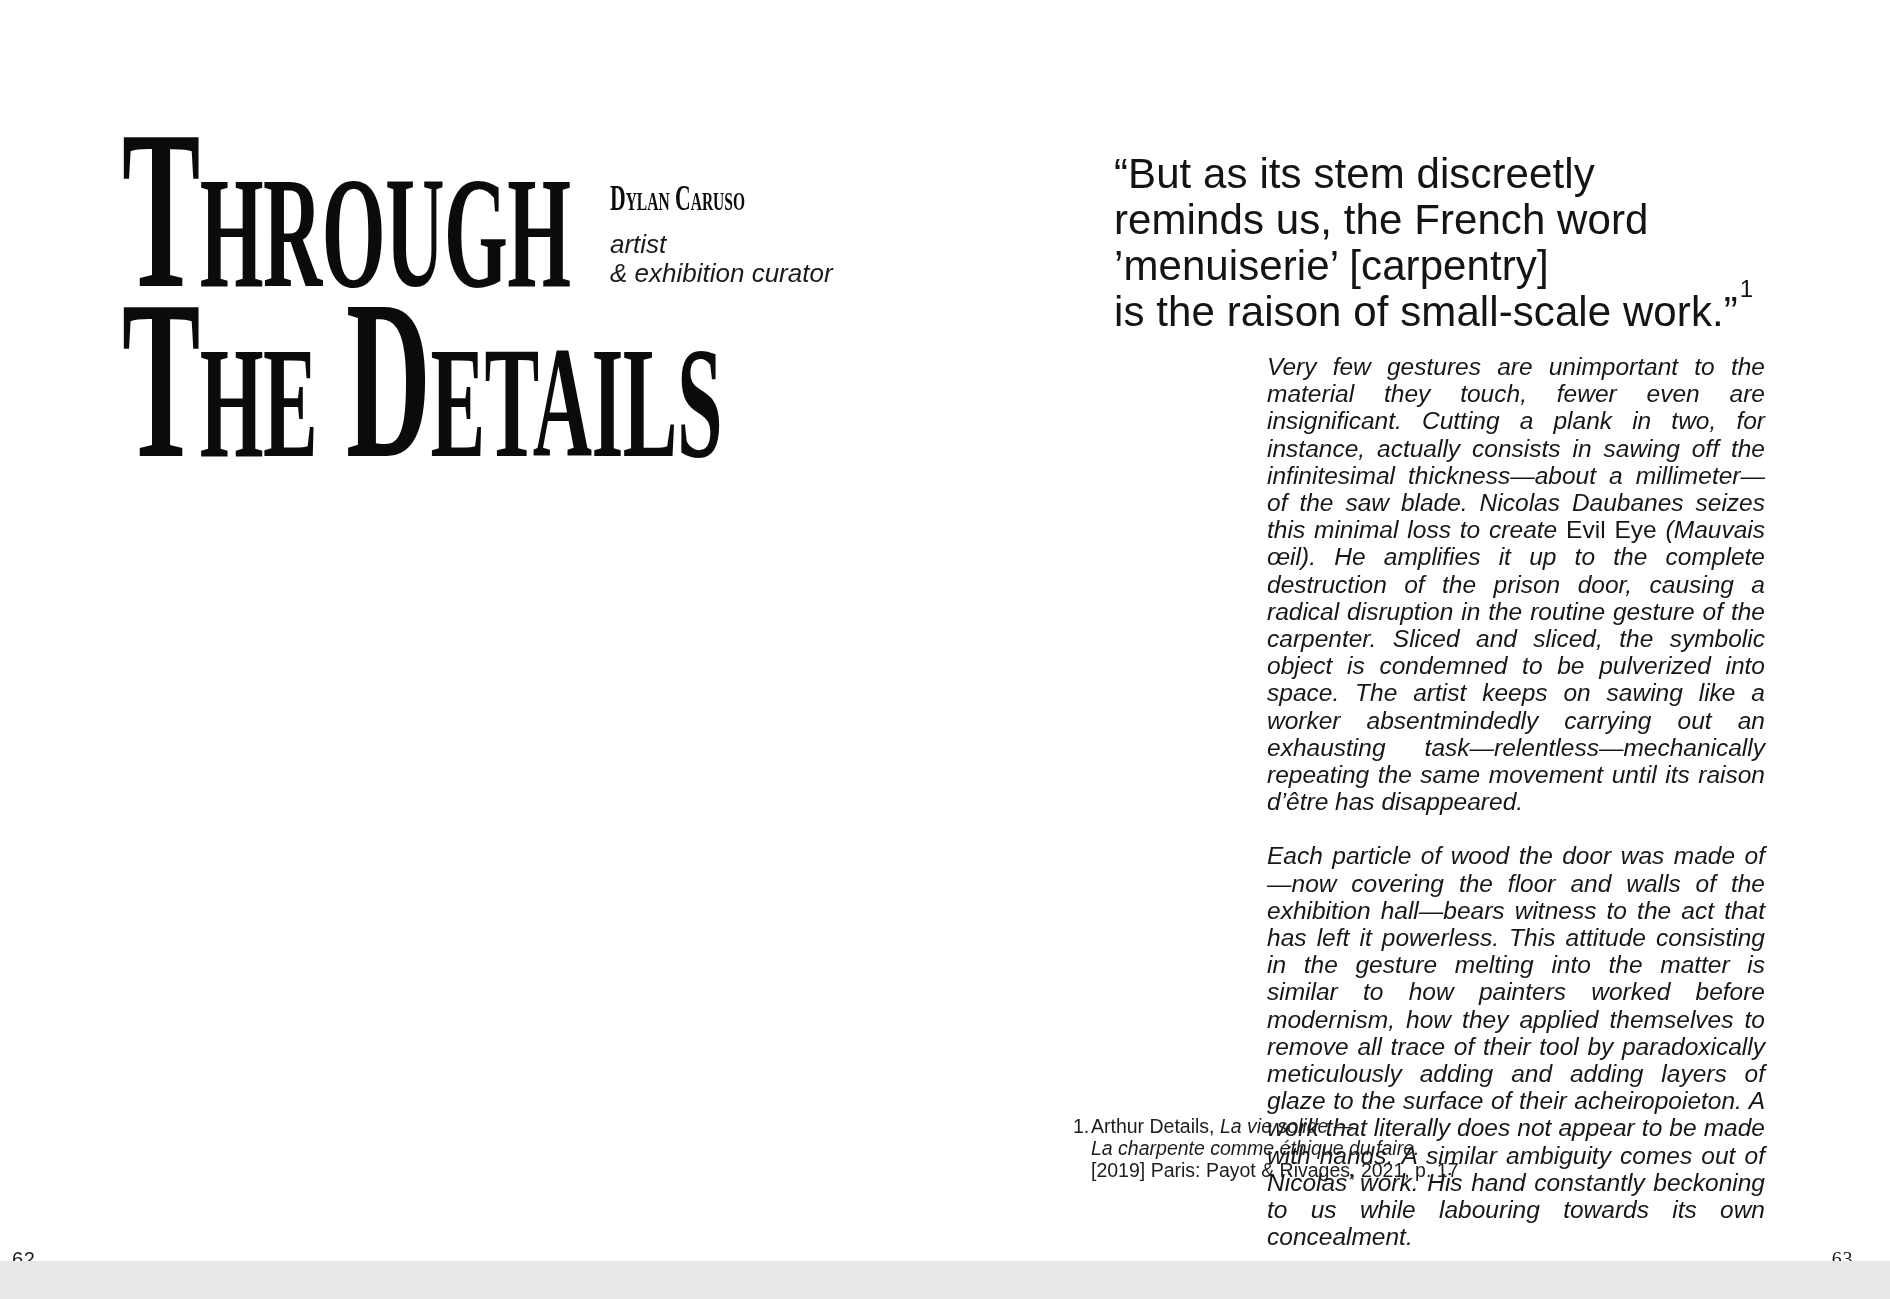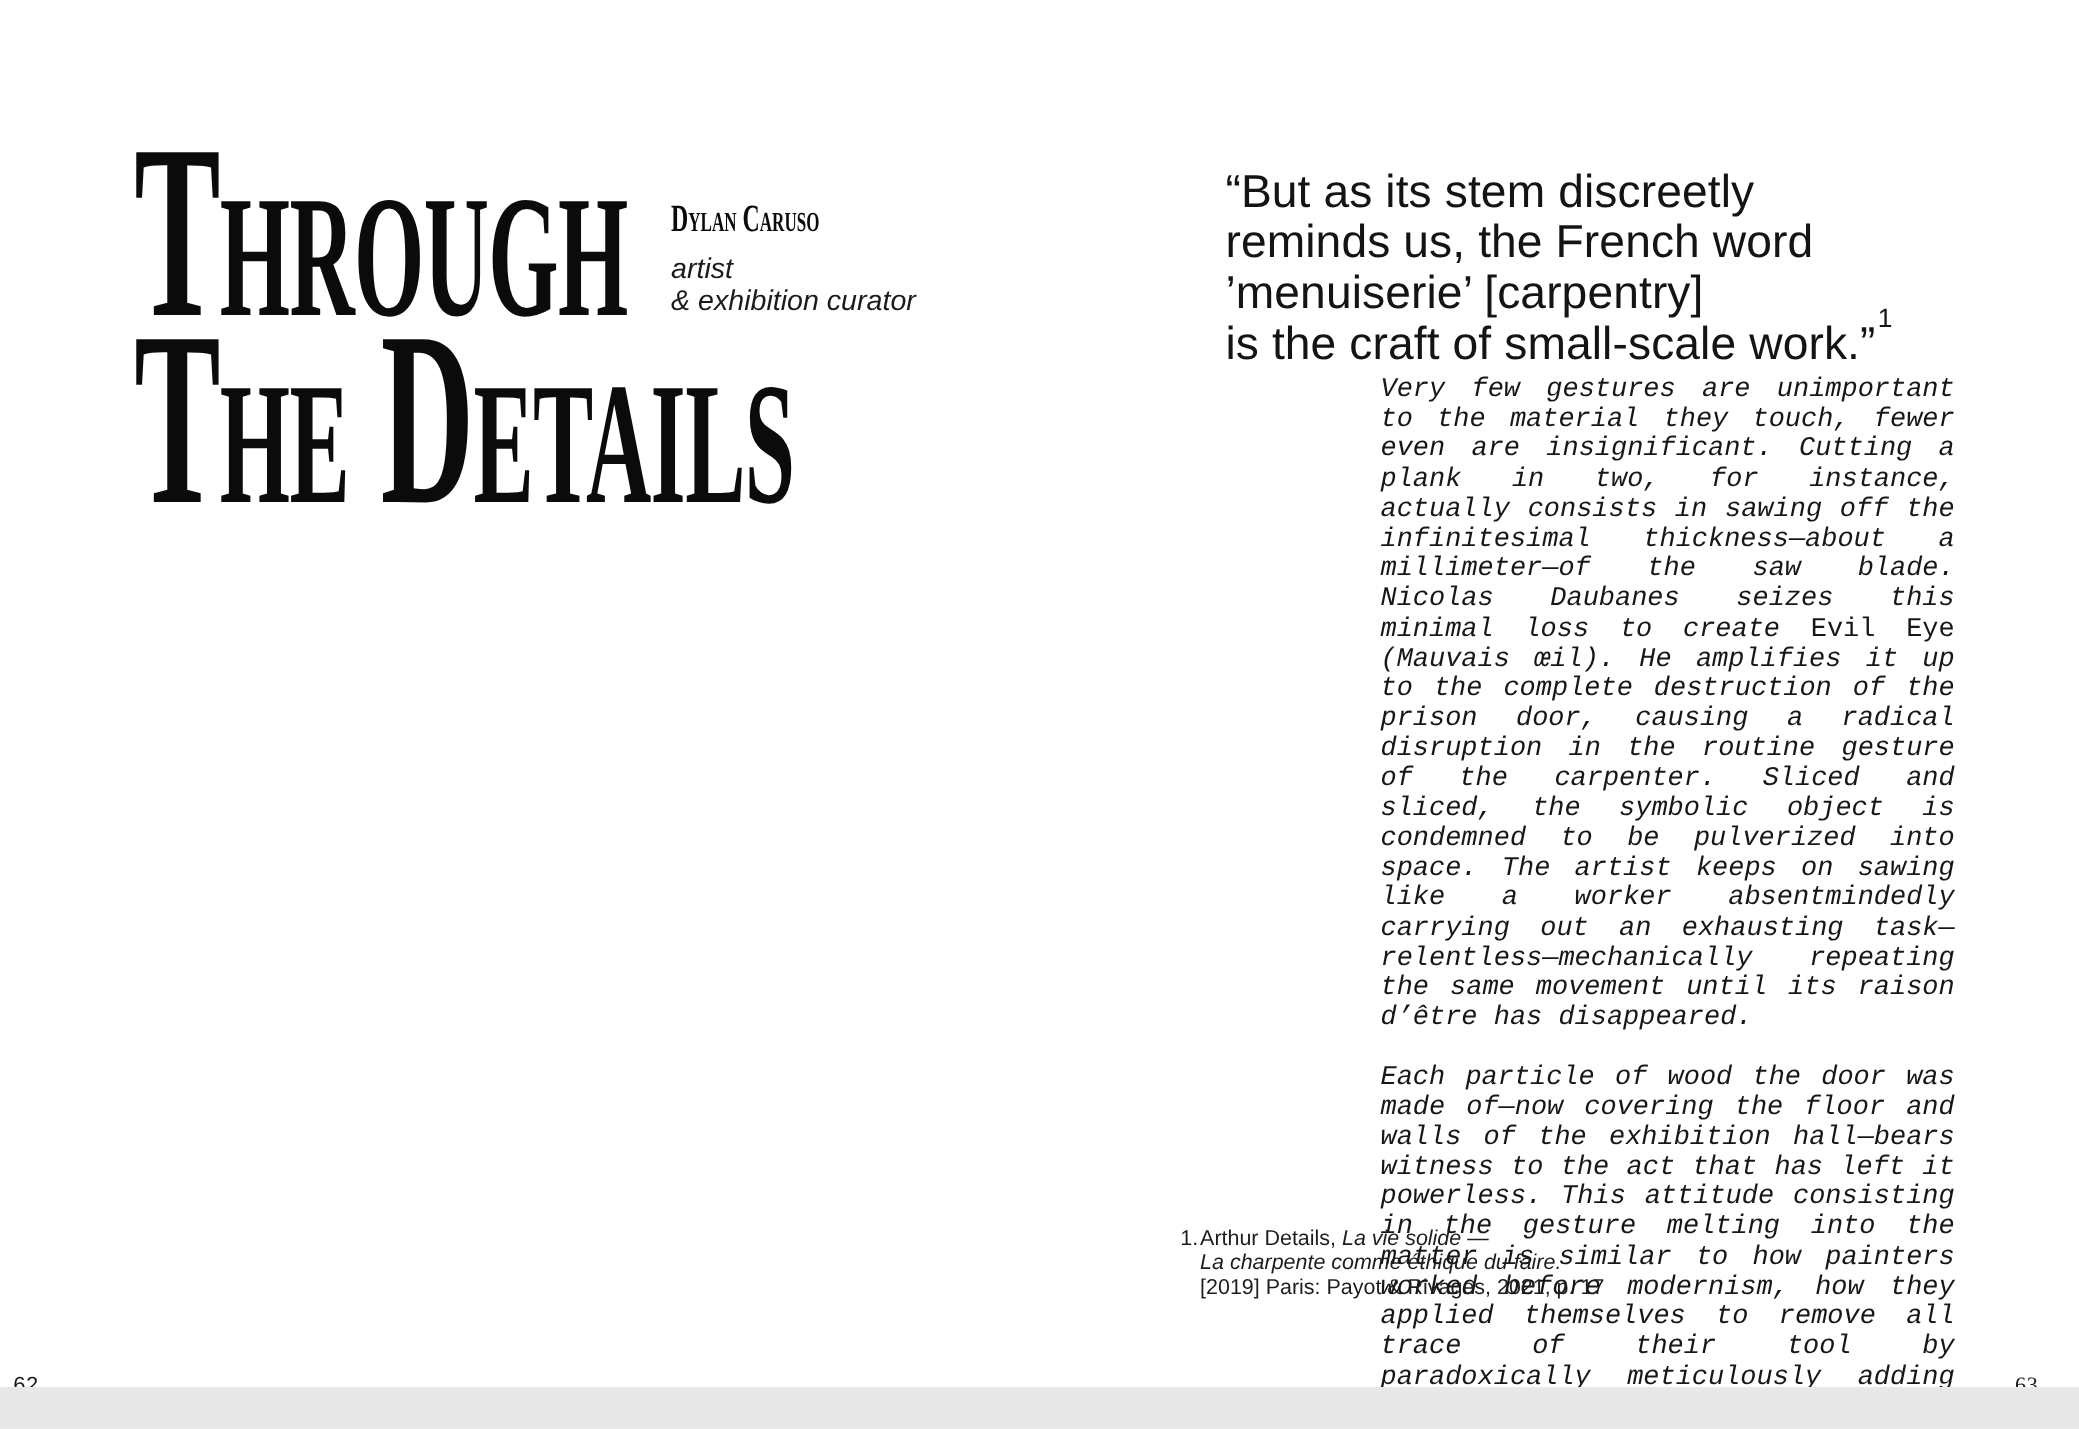--- a/index.html
+++ b/index.html
@@ -29,21 +29,21 @@
     position:absolute;left:1114px;top:151px;margin:0;
     font-size:42px;line-height:46px;letter-spacing:0.002em;color:#141414;
   }
   .pq-line{display:block;white-space:nowrap;}
   .fn-ref{font-size:24px;line-height:0;position:relative;top:-14px;margin-left:2px;}
   .body-col{
     position:absolute;left:1255px;top:341px;width:522px;
     font-size:24.5px;line-height:27.2px;text-align:justify;
     font-style:italic;color:#171717;hyphens:auto;-webkit-hyphens:auto;
   }
-  .body-col p{margin:0;font-family:Liberation Mono, monospace;}
+  .body-col p{margin:12px;}
   .body-col p + p{margin-top:27px;}
   .roman{font-style:normal;}
   .it{font-style:italic;}
   .footnote{
     position:absolute;left:1073px;top:1116px;display:flex;
     font-size:19.5px;line-height:21.8px;color:#1d1d1d;font-style:normal;
   }
   .fn-marker{flex:none;width:18px;}
   .fn-line{white-space:nowrap;}
   .folio{position:absolute;top:1248px;font-size:20px;letter-spacing:0.03em;color:#1a1a1a;}
@@ -70,21 +70,21 @@
     </div>
 
     <div class="folio folio-left">62</div>
   </section>
 
   <section>
     <blockquote class="pull-quote">
       <span class="pq-line">“But as its stem discreetly</span>
       <span class="pq-line">reminds us, the French word</span>
       <span class="pq-line">’menuiserie’ [carpentry]</span>
-      <span class="pq-line"><span>is the craft of small-scale work.”</span><sup class="fn-ref">1</sup></span>
+      <span class="pq-line"><span>is the raison of small-scale work.”</span><sup class="fn-ref">1</sup></span>
     </blockquote>
 
     <div class="body-col">
       <p><span class="it">Very few gestures are unimportant to the material they touch, fewer even are insignificant. Cutting a plank in two, for instance, actually consists in sawing off the infinitesimal thickness—about a millimeter—of the saw blade. Nicolas Daubanes seizes this minimal loss to create </span><span class="roman">Evil Eye</span><span class="it"> (Mauvais œil). He amplifies it up to the complete destruction of the prison door, causing a radical disruption in the routine gesture of the carpenter. Sliced and sliced, the symbolic object is condemned to be pulverized into space. The artist keeps on sawing like a worker absentmindedly carrying out an exhausting task—relentless—mechanically repeating the same movement until its raison d’être has disappeared.</span></p>
       <p>Each particle of wood the door was made of—now covering the floor and walls of the exhibition hall—bears witness to the act that has left it powerless. This attitude consisting in the gesture melting into the matter is similar to how painters worked before modernism, how they applied themselves to remove all trace of their tool by paradoxically meticulously adding and adding layers of glaze to the surface of their acheiropoieton. A work that literally does not appear to be made with hands. A similar ambiguity comes out of Nicolas’ work. His hand constantly beckoning to us while labouring towards its own concealment.</p>
     </div>
 
     <div class="footnote">
       <span class="fn-marker">1.</span>
       <span class="fn-lines">

